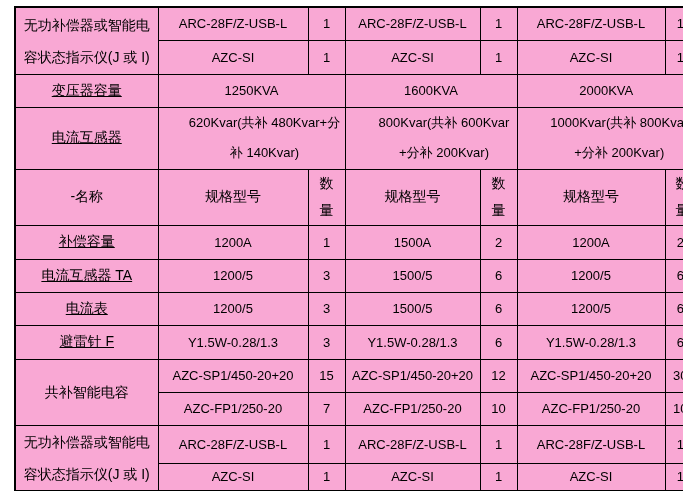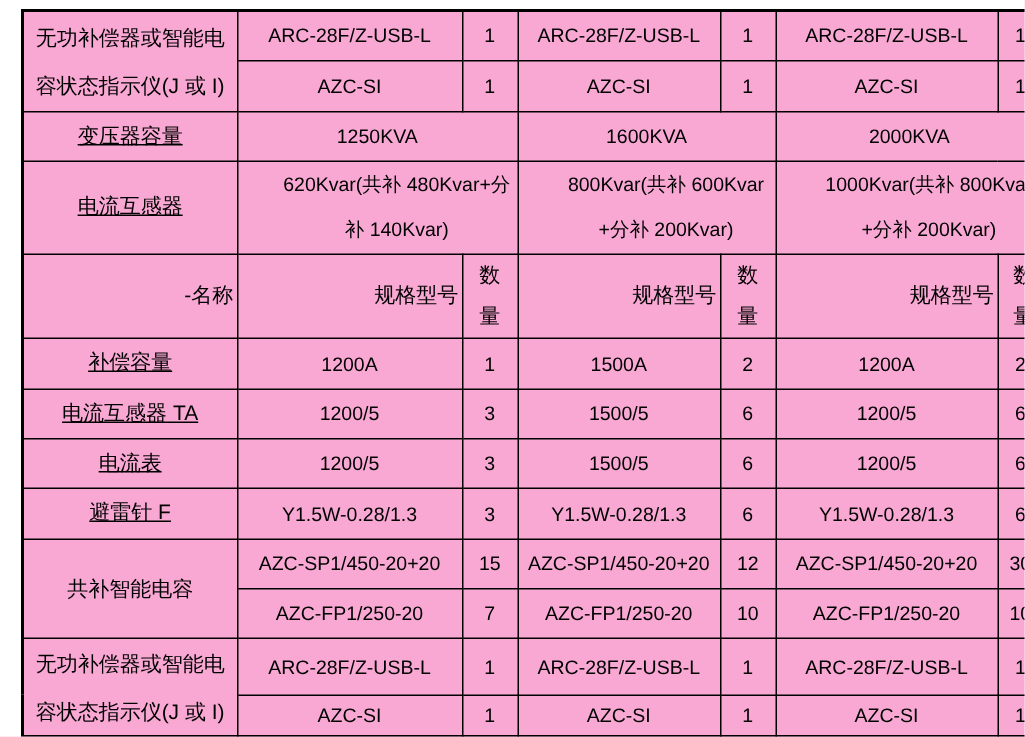--- a/index.html
+++ b/index.html
@@ -39,21 +39,20 @@
     font-size: 14px;
     line-height: 32px;
     word-break: break-all;
   }
   td.capacity {
     line-height: 30px;
     padding-left: 28px;
   }
   td.hdr {
     font-size: 14px;
-    text-align: right;
   }
   td.hdr-qty {
     font-size: 14px;
     line-height: 27px;
     padding: 0 10px;
     word-break: break-all;
   }
   tr.r-std1 { height: 33px; }
   tr.r-std2 { height: 34px; }
   tr.r-cap  { height: 62px; }

